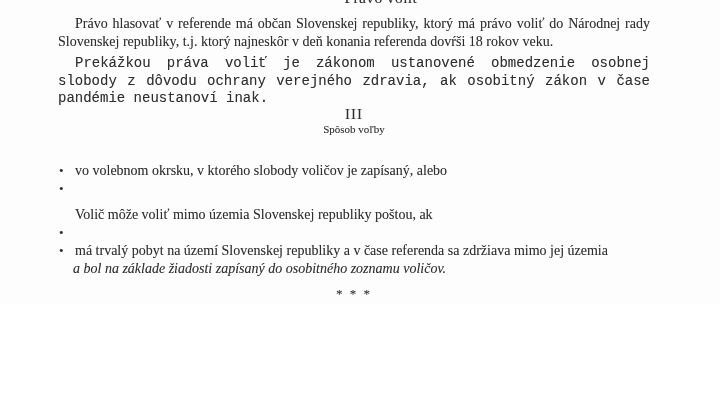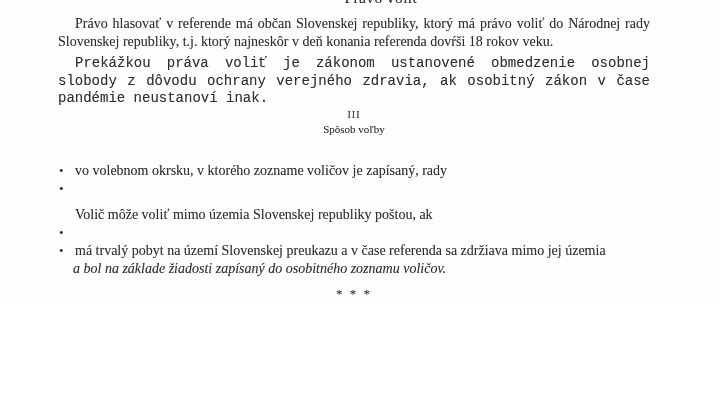--- a/index.html
+++ b/index.html
@@ -29,21 +29,21 @@
   .clip-head .clip-inner {
     display: block; margin-top: -11px;
     font-size: 15.5px; line-height: 18px; letter-spacing: 0.4px;
   }
 
   .para { text-align: justify; text-indent: 17px; }
   .p1 { top: 15px; }
   .p2 { top: 55px; font-family: Liberation Mono, monospace; }
 
   .center { text-align: center; }
-  .sec-num   { top: 106px; font-size: 10px; letter-spacing: 1px; font-family: Liberation Serif, serif; }
+  .sec-num   { top: 106px; font-size: 15px; letter-spacing: 1px; font-family: Liberation Serif, serif; }
   .sec-title { top: 121px; font-size: 11px; }
 
   .lead { padding-left: 17px; white-space: nowrap; }
   .lead1 { top: 144px; }
   .lead2 { top: 206px; }
 
   .bullets { position: absolute; left: 58px; width: 648px; }
   .b1 { top: 162px; }
   .b2 { top: 224px; }
   .bi { display: flex; white-space: nowrap; }
@@ -74,36 +74,36 @@
   <div class="blk para p2">Prekážkou práva voliť je zákonom ustanovené obmedzenie osobnej slobody z dôvodu ochrany verejného zdravia, ak osobitný zákon v čase pandémie neustanoví inak.</div>
 
   <div class="blk center sec-num">III</div>
 
   <div class="blk center sec-title">Spôsob voľby</div>
 
 
   <div class="bullets b1">
     <div class="bi">
       <span class="bm">•</span>
-      <span class="bt">vo volebnom okrsku, v ktorého zozname voličov je zapísaný, rady</span>
+      <span class="bt">vo volebnom okrsku, v ktorého slobody voličov je zapísaný, alebo</span>
     </div>
     <div class="bi">
       <span class="bm">•</span>
     </div>
   </div>
 
   <div class="blk lead lead2">Volič môže voliť mimo územia Slovenskej republiky poštou, ak</div>
 
   <div class="bullets b2">
     <div class="bi">
       <span class="bm">•</span>
     </div>
     <div class="bi">
       <span class="bm">•</span>
-      <span class="bt">má trvalý pobyt na území Slovenskej preukazu a v čase referenda sa zdržiava mimo jej územia</span>
+      <span class="bt">má trvalý pobyt na území Slovenskej republiky a v čase referenda sa zdržiava mimo jej územia</span>
     </div>
   </div>
 
   <div class="blk cont">a bol na základe žiadosti zapísaný do osobitného zoznamu voličov.</div>
 
   <div class="blk center stars">* * *</div>
 
 
   <div class="blk center url">www.minv.sk/?referendum</div>
 

